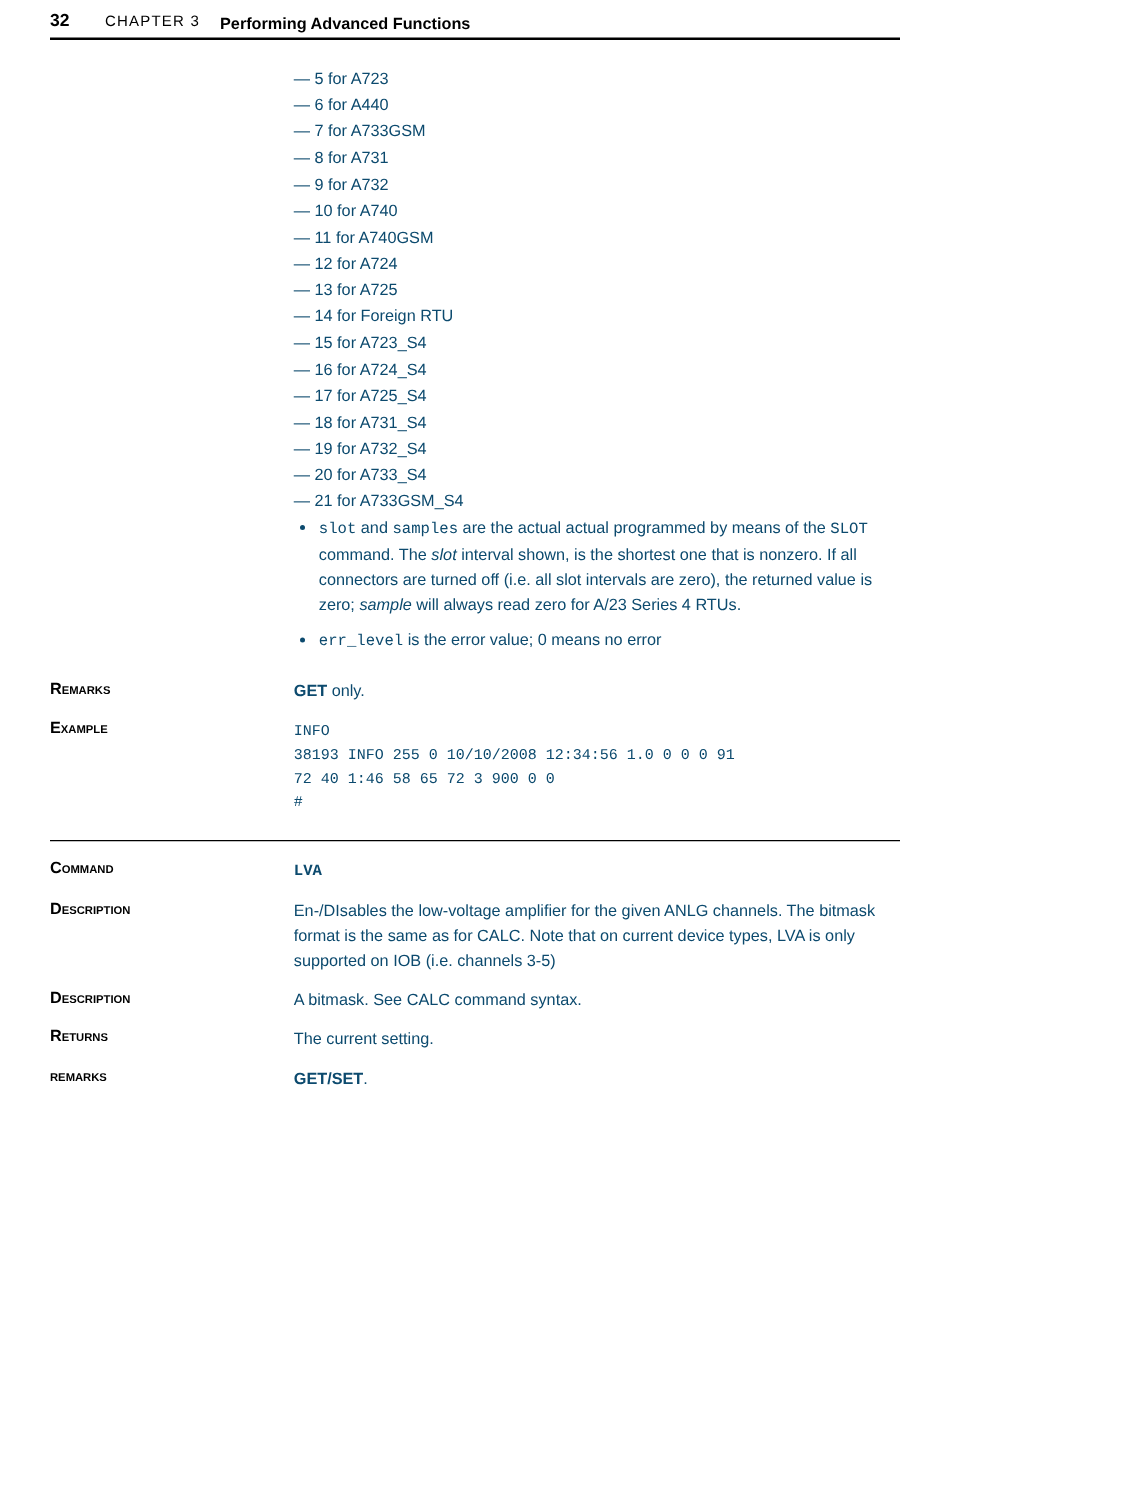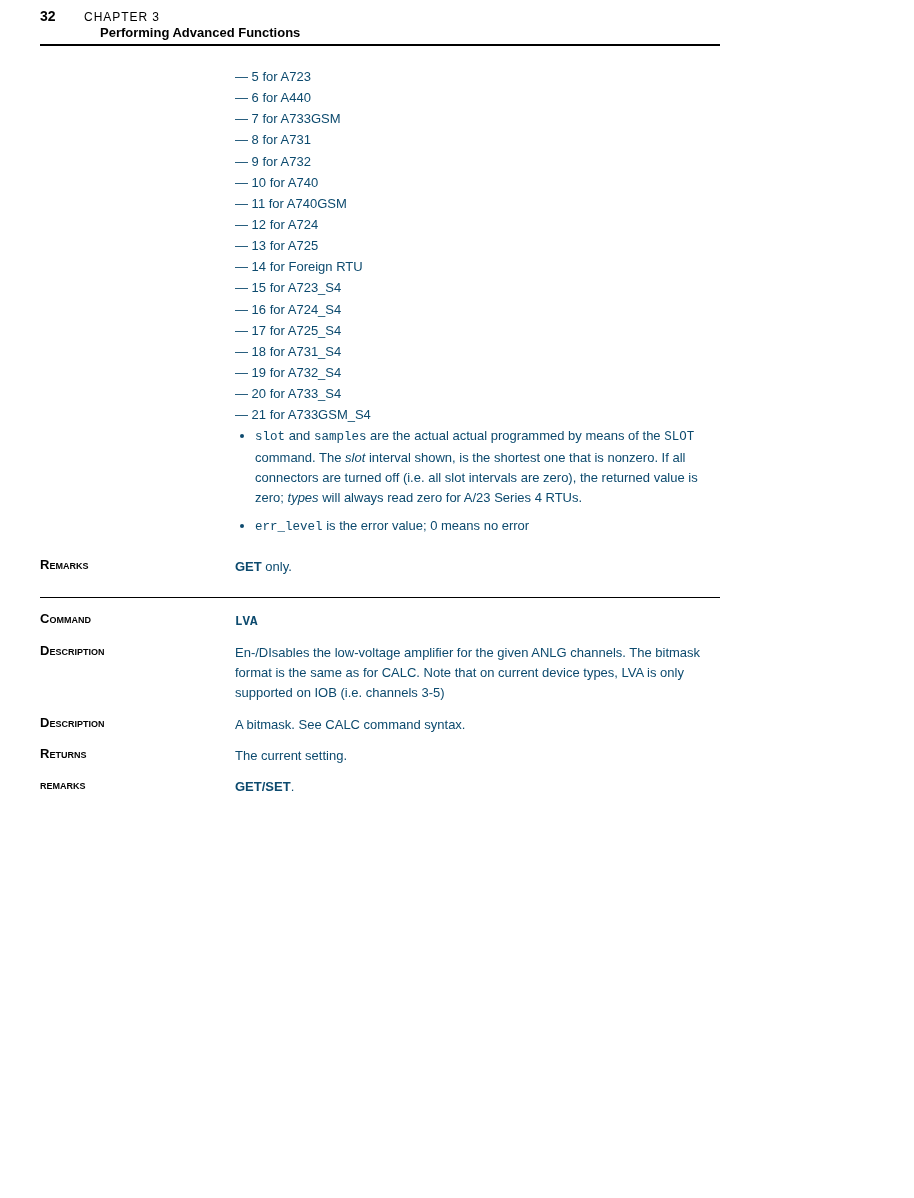--- a/index.html
+++ b/index.html
@@ -46,21 +46,21 @@
     .header-subtitle {
       font-size: 13px;
       font-weight: bold;
       display: block;
       margin-top: 1px;
       margin-left: 16px;
     }
 
     .header-left {
       display: flex;
-      flex-direction: column;
+      flex-direction: row;
     }
 
     
     .doc-table {
       width: 100%;
       border-collapse: collapse;
     }
 
     .doc-table td {
       vertical-align: top;
@@ -170,41 +170,52 @@
           <ul class="bullet-list">
             <li>
               <span><code>slot</code></span>
               <span> and </span>
               <span><code>samples</code></span>
               <span> are the actual actual programmed by means of the </span>
               <span><code>SLOT</code></span>
               <span> command. The </span>
               <span><em>slot</em></span>
               <span> interval shown, is the shortest one that is nonzero. If all connectors are turned off (i.e. all slot intervals are zero), the returned value is zero; </span>
-              <span><em>types</em></span>
+              <span><em>sample</em></span>
               <span> will always read zero for A/23 Series 4 RTUs.</span>
             </li>
             <li>
               <span><code>err_level</code></span>
               <span> is the error value; 0 means no error</span>
             </li>
           </ul>
         </td>
       </tr>
 
       <tr>
         <td class="label-col">
           <span style="font-variant: small-caps; font-weight: bold; font-size: 13px;">Remarks</span>
         </td>
         <td class="content-col">
           <span><strong>GET</strong> only.</span>
         </td>
       </tr>
 
 
+      <tr>
+        <td class="label-col">
+          <span style="font-variant: small-caps; font-weight: bold; font-size: 13px;">Example</span>
+        </td>
+        <td class="content-col">
+          <div class="example-block"><span>INFO</span>
+<span>38193 INFO 255 0 10/10/2008 12:34:56 1.0 0 0 0 91</span>
+<span>72 40 1:46 58 65 72 3 900 0 0</span>
+<span>#</span></div>
+        </td>
+      </tr>
 
     </tbody>
   </table>
 
   <hr class="lva-separator">
 
   <table class="doc-table">
     <colgroup>
       <col style="width:195px">
       <col>

